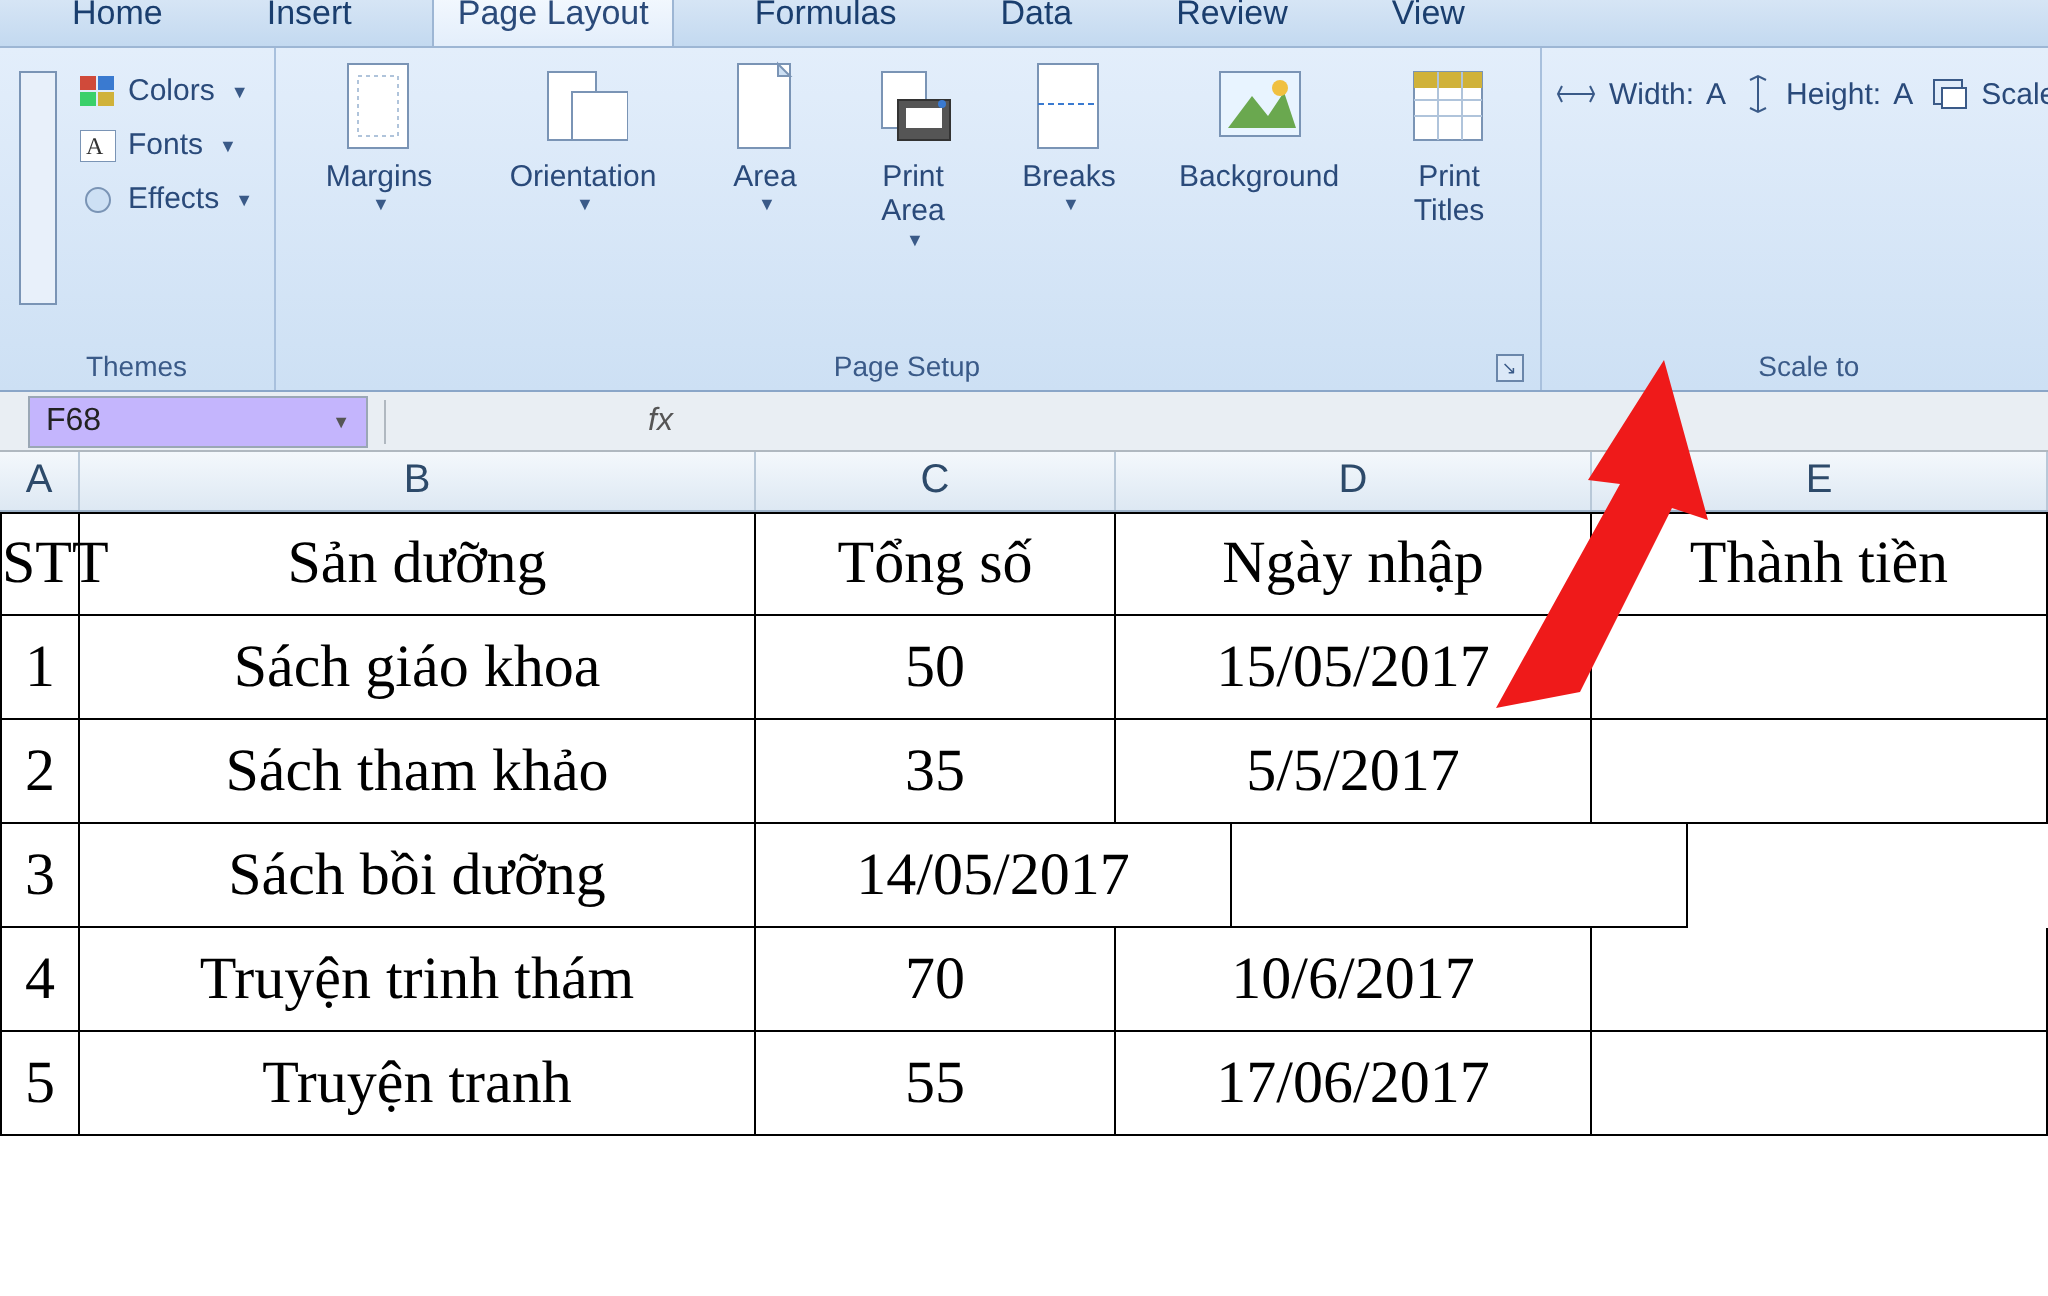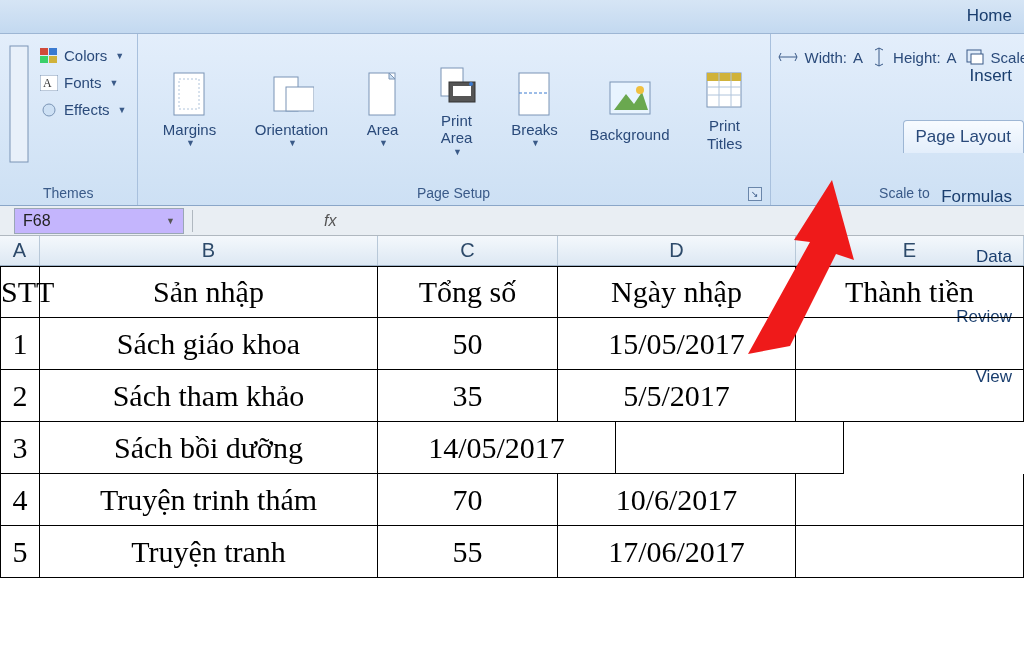--- a/index.html
+++ b/index.html
@@ -1,19 +1,19 @@
 <!DOCTYPE html>
 <html><head>
 <meta charset="utf-8">
 <style>
 * { box-sizing: border-box; margin: 0; padding: 0; }
 body { font-family: "Segoe UI", Tahoma, sans-serif; font-size: 13px; background: #fff; width: 1024px; height: 648px; overflow: hidden; position: relative; }
 
 
-.tabs { height: 34px; background: linear-gradient(#d6e5f5,#c3d9f0); display: flex; align-items: flex-end; padding-left: 24px; gap: 28px; border-bottom: 1px solid #9db6d4; flex-direction: column; }
+.tabs { height: 24px; background: linear-gradient(#d6e5f5,#c3d9f0); display: flex; align-items: flex-end; padding-left: 24px; gap: 28px; border-bottom: 1px solid #9db6d4; }
 .tab { color: #1a3e6e; font-size: 17px; padding: 6px 12px 6px; cursor: pointer; }
 .tab.active { background: linear-gradient(#f7fbff,#e3eefb); border: 1px solid #9db6d4; border-bottom: none; border-radius: 4px 4px 0 0; color: #2a4a7a; }
 
 
 .ribbon { height: 172px; background: linear-gradient(#e3eefb,#cde0f4); display: flex; border-bottom: 1px solid #8aa6c8; }
 .group { border-right: 1px solid #a8c0dd; display: flex; flex-direction: column; padding: 4px 6px 0; }
 .group-body { flex: 1; display: flex; align-items: flex-start; }
 .group-label { text-align: center; color: #3a5a88; font-size: 14px; padding: 2px 0 4px; position: relative; }
 .dialog-launch { position: absolute; right: 2px; bottom: 4px; width: 14px; height: 14px; border: 1px solid #6a86aa; font-size: 9px; color: #3a5a88; display: flex; align-items: center; justify-content: center; background: #dbe8f7; cursor: pointer; }
 .btn-big { display: flex; flex-direction: column; align-items: center; width: 92px; padding: 4px 2px; color: #2a4a7a; font-size: 15px; cursor: pointer; text-align: center; line-height: 1.15; }
@@ -112,21 +112,21 @@
             </span>
           <span>Effects</span>
             <span class="dd">▼</span>
         </div>
       </div>
     </div>
     <div class="group-label">Themes</div>
   </div>
 
   <div class="group" style="width:700px;">
-    <div class="group-body" style="justify-content:center; gap:2px;align-items:center;">
+    <div class="group-body" style="justify-content:center; gap:2px;">
       <div class="btn-big">
         <span class="icon">
             <svg width="40" height="48">
               <rect x="4" y="2" width="30" height="42" fill="#fff" stroke="#7a94b5"></rect>
               <rect x="9" y="8" width="20" height="30" fill="none" stroke="#b0c4db" stroke-dasharray="2 2"></rect>
             </svg>
           </span>
         <span>Margins</span>
         <span class="dd">▼</span>
       </div>
@@ -251,21 +251,21 @@
   <div class="ch a">A</div>
   <div class="ch b">B</div>
   <div class="ch c">C</div>
   <div class="ch d">D</div>
   <div class="ch e">E</div>
 </div>
 
 <div class="grid">
   <div class="row">
     <div class="cell a" style="justify-content:flex-start; padding-left:0;">STT</div>
-    <div class="cell b">Sản nhập</div>
+    <div class="cell b">Sản dưỡng</div>
     <div class="cell c">Tổng số</div>
     <div class="cell d">Ngày nhập</div>
     <div class="cell e">Thành tiền</div>
   </div>
   <div class="row">
     <div class="cell a">1</div>
     <div class="cell b">Sách giáo khoa</div>
     <div class="cell c">50</div>
     <div class="cell d">15/05/2017</div>
     <div class="cell e"></div>

